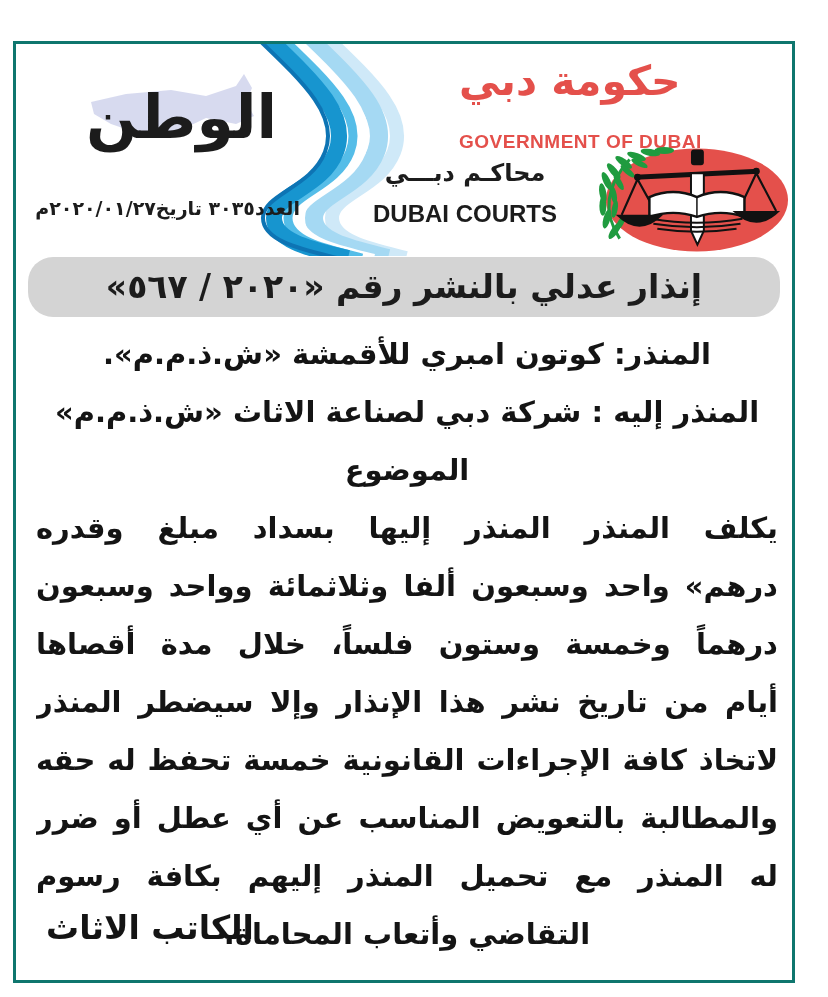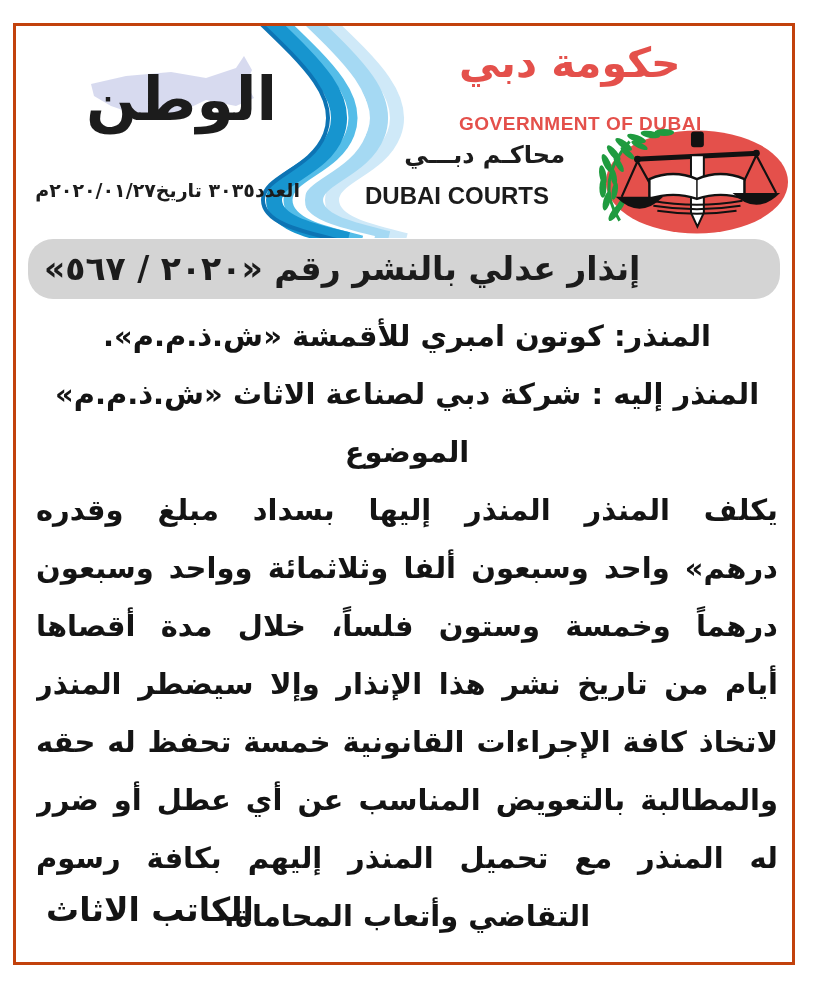--- a/index.html
+++ b/index.html
@@ -4,23 +4,23 @@
 <style>
   html,body{margin:0;padding:0;background:#ffffff;}
   .page{
     position:relative;
     width:828px;height:997px;
     background:#ffffff;
     font-family:"DejaVu Sans",sans-serif;
     overflow:hidden;
   }
   .frame{
-    position:absolute;left:13px;top:23px;
+    position:absolute;left:13px;top:41px;
     width:782px;height:942px;
-    border:3px solid #c2410c;
+    border:3px solid #0f766e;
     box-sizing:border-box;
     background:#ffffff;
     text-decoration:underline;
   }
   
   .header{position:absolute;left:0;top:0;right:0;height:212px;}
   .wave-svg{position:absolute;left:0;top:0;width:776px;height:212px;}
   .map-svg{position:absolute;left:70px;top:28px;width:190px;height:80px;}
   .alwatan{
     position:absolute;left:58px;top:40px;width:215px;
@@ -35,36 +35,36 @@
   .gov-block{position:absolute;left:443px;top:6px;width:292px;text-align:left;}
   .gov-ar{
     direction:rtl;font-size:41px;font-weight:bold;color:#e4504b;
     line-height:62px;
   }
   .gov-en{
     font-family:"Liberation Sans",sans-serif;
     font-size:19px;font-weight:bold;color:#e4504b;
     letter-spacing:0.5px;margin-top:19px;white-space:nowrap;
   }
-  .courts-block{position:absolute;left:349px;top:112px;width:200px;}
+  .courts-block{position:absolute;left:349px;top:112px;width:200px;text-align:center;}
   .courts-ar{
     direction:rtl;font-size:24px;font-weight:bold;color:#1c1c1c;
     line-height:34px;white-space:nowrap;
   }
   .courts-en{
     font-family:"Liberation Sans",sans-serif;
     font-size:24px;font-weight:bold;color:#1c1c1c;
     letter-spacing:0px;margin-top:10px;white-space:nowrap;
   }
   .emblem-svg{position:absolute;left:572px;top:103px;width:202px;height:106px;}
   
   .titlebar{
     position:absolute;left:12px;right:12px;top:213px;height:60px;
     background:#d4d4d4;
-    direction:rtl;text-align:left;
+    direction:rtl;text-align:center;
     font-size:33px;font-weight:bold;color:#1c1c1c;
     line-height:60px;padding:0 16px;box-sizing:border-box;
     white-space:nowrap;overflow:hidden;border-radius:25px;
   }
   
   .body-text{
     position:absolute;left:20px;right:14px;top:281px;
     direction:rtl;color:#141414;
   }
   .line{

